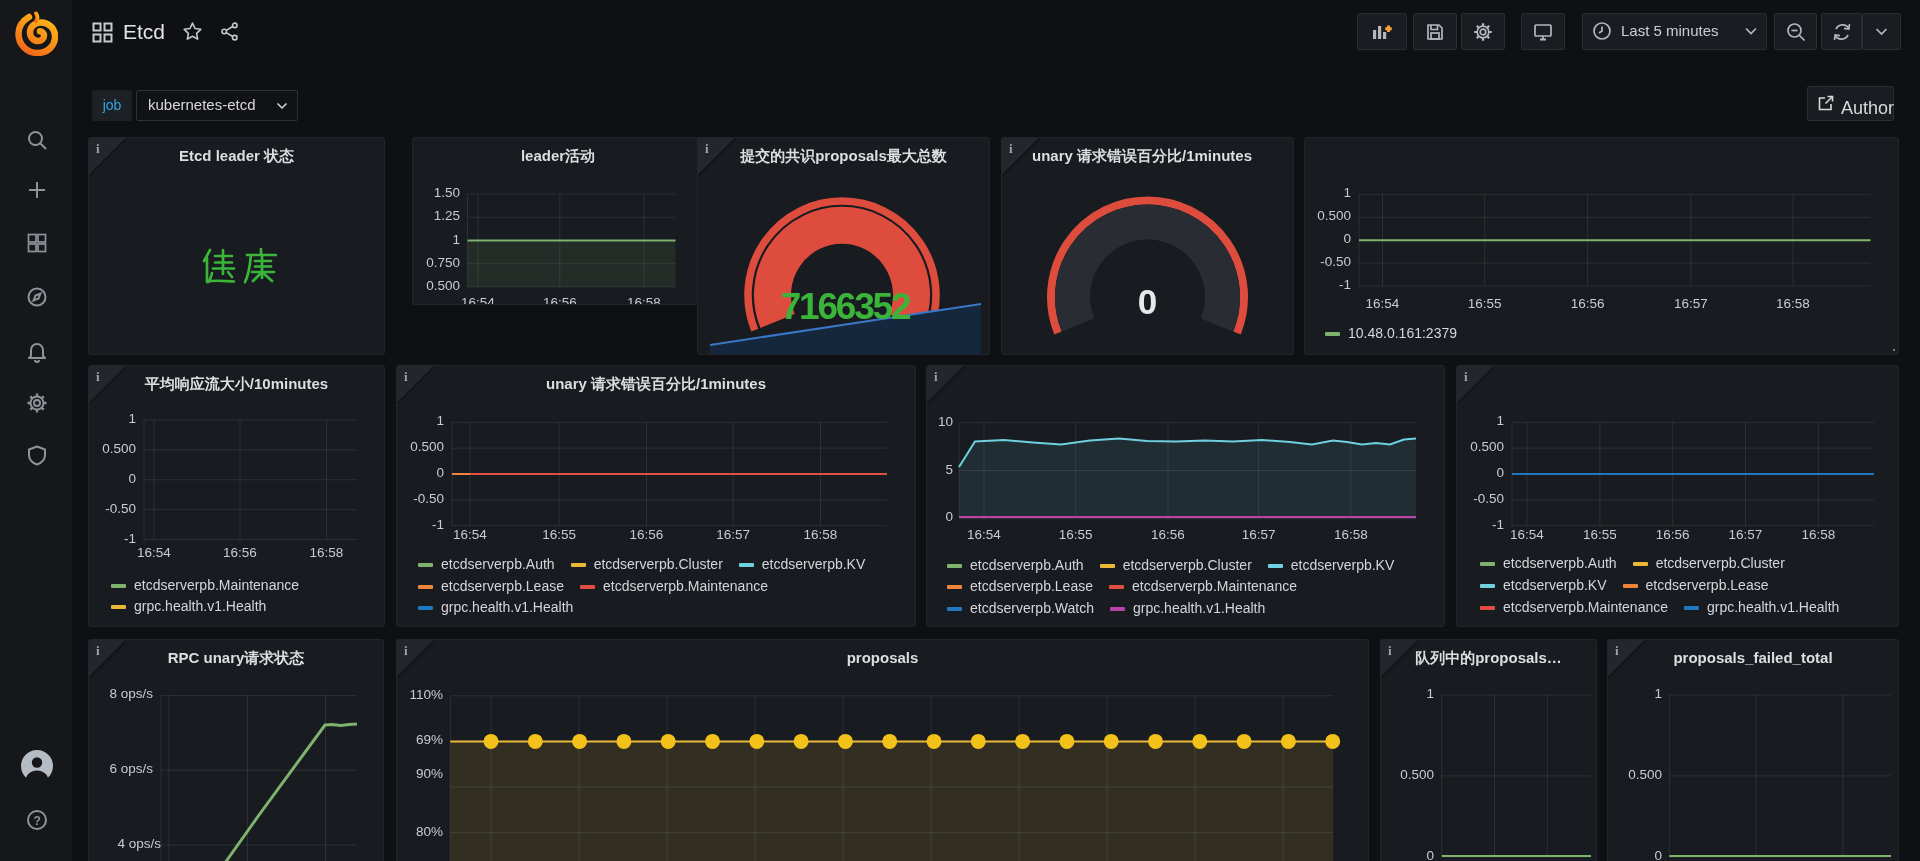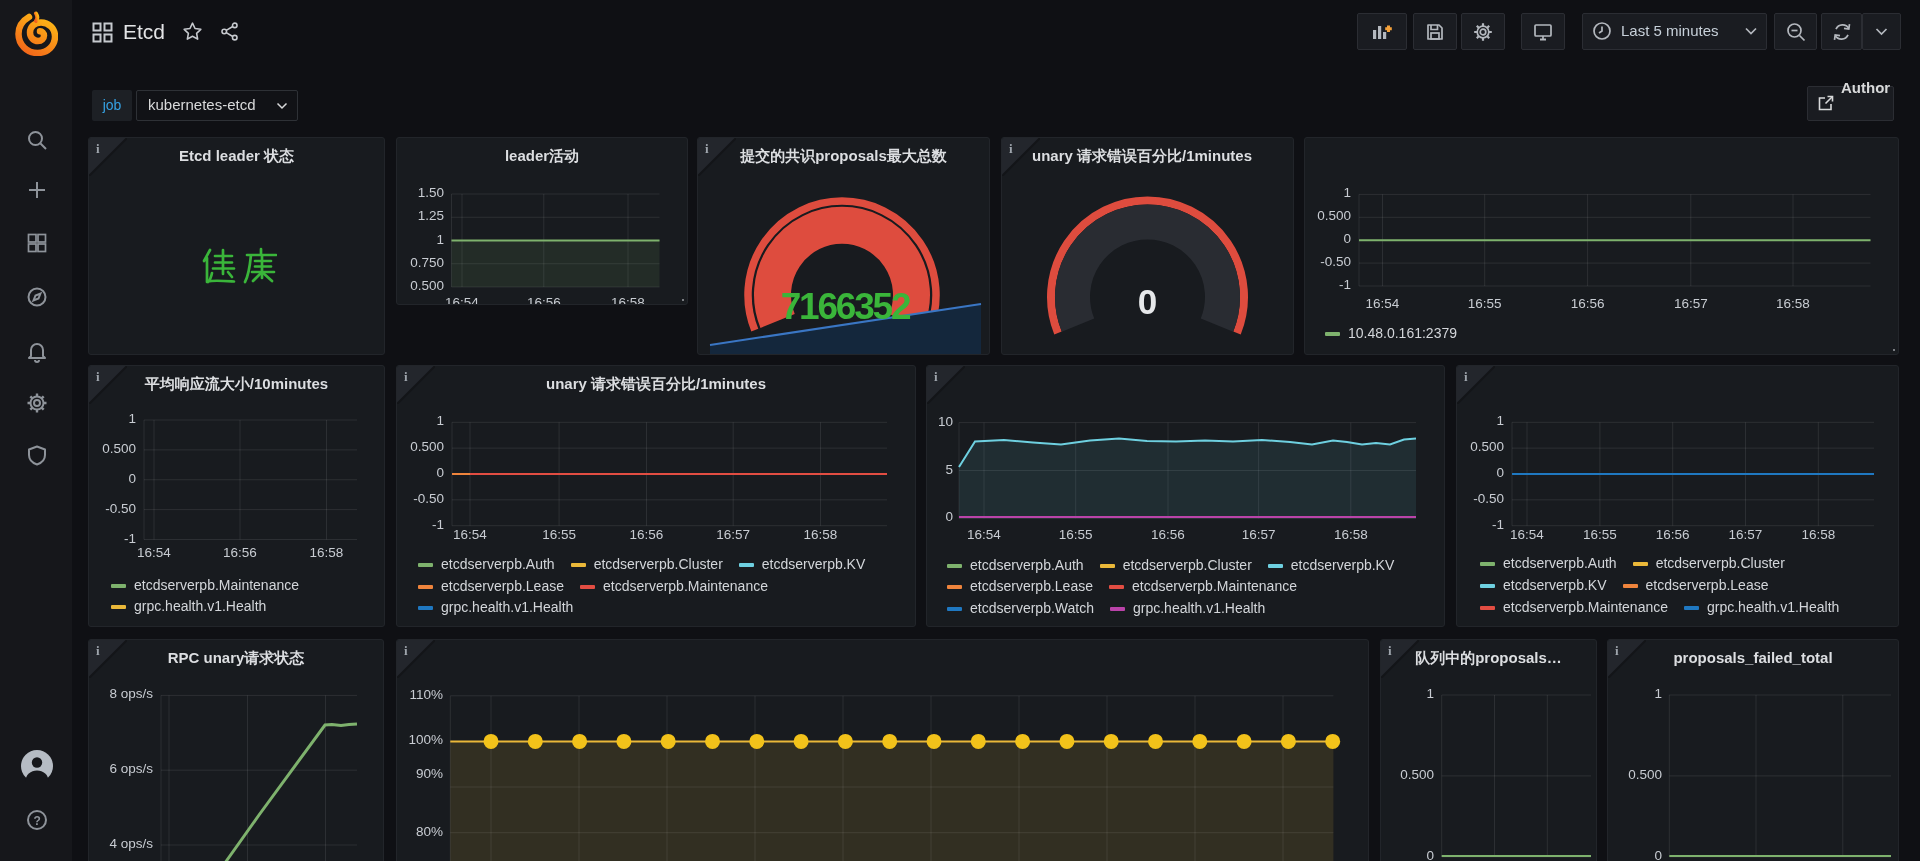--- a/index.html
+++ b/index.html
@@ -138,42 +138,42 @@
 <div style="position:absolute;left:148px;top:96px;font-size:15px;color:#d8d9da">kubernetes-etcd</div>
 <svg style="position:absolute;left:276px;top:102px" width="12" height="8" viewBox="0 0 12 8" fill="none" stroke="#d8d9da" stroke-width="1.5">
     <path d="M1.5 1.5 L6 6 L10.5 1.5"></path>
   </svg>
 <div class="btn" style="left:1807px;top:86px;width:87px;height:35px"></div>
 <svg style="position:absolute;left:1817px;top:94px" width="18" height="18" viewBox="0 0 18 18" fill="none" stroke="#d8d9da" stroke-width="1.6">
     <path d="M14 10 L14 15.5 L2.5 15.5 L2.5 4 L8 4"></path>
     <path d="M10.5 2.5 L15.5 2.5 L15.5 7.5"></path>
     <line x1="15" y1="3" x2="8.5" y2="9.5"></line>
   </svg>
-<div style="position:absolute;left:1841px;top:79px;font-size:15px;font-weight:700;color:#d8d9da">Author</div>
+<div style="position:absolute;left:1841px;top:98px;font-size:18px;font-weight:400;color:#d8d9da">Author</div>
 <div class="panel" style="left:88px;top:137px;width:297px;height:218px">
     <svg class="ic" width="38" height="38">
       <path d="M0,0 L38,0 L0,38 Z" fill="#23262c"></path>
       <path d="M38,0 L0,38" stroke="#131518" stroke-width="2"></path>
       <text x="7" y="15" font-size="13" font-weight="bold" font-family="Liberation Serif,serif" fill="#9fa5ad">i</text>
     </svg>
     <div class="pt" style="">Etcd leader 状态</div>
     <svg style="position:absolute;left:110px;top:109px" width="78" height="38" viewBox="0 0 78 38" fill="none" stroke="#3ab53a" stroke-width="2.7" stroke-linecap="round">
       <g>
         <path d="M11,3 L5,14 M8,11 L8,35"></path>
         <path d="M24,3 L24,27 M16,9 L33,9 M16,15.5 L33,15.5 M14,21.5 L35,21.5"></path>
         <path d="M13,26 C12,31 11,33 9,35 M9,34.5 C14,33 20,33.5 35,34.5 M29,25 L33,30"></path>
       </g>
       <g transform="translate(41,0)">
         <path d="M21,2 L21,7 M7,8 L36,8 M11,8 C10,18 9,28 5,35"></path>
         <path d="M15,14 L31,14 M15,19.5 L31,19.5 M22,9 L22,31 M12,25 L34,25"></path>
         <path d="M22,25 L13,34 M22,25 L32,34"></path>
       </g>
     </svg>
   </div>
-<div class="panel" style="left:396px;top:137px;width:292px;height:168px">
+<div class="panel" style="left:412px;top:137px;width:292px;height:168px">
     <div class="pt" style="">leader活动</div>
     <svg class="chart" width="292" height="218" viewBox="0 0 292 218">
       <line x1="54.5" y1="56.0" x2="262.5" y2="56.0" stroke="rgba(255,255,255,0.09)" stroke-width="1"></line>
       <line x1="54.5" y1="79.25" x2="262.5" y2="79.25" stroke="rgba(255,255,255,0.09)" stroke-width="1"></line>
       <line x1="54.5" y1="102.5" x2="262.5" y2="102.5" stroke="rgba(255,255,255,0.09)" stroke-width="1"></line>
       <line x1="54.5" y1="125.75" x2="262.5" y2="125.75" stroke="rgba(255,255,255,0.09)" stroke-width="1"></line>
       <line x1="54.5" y1="149.0" x2="262.5" y2="149.0" stroke="rgba(255,255,255,0.09)" stroke-width="1"></line>
       <line x1="65" y1="56" x2="65" y2="149" stroke="rgba(255,255,255,0.09)" stroke-width="1"></line>
       <line x1="146.8" y1="56" x2="146.8" y2="149" stroke="rgba(255,255,255,0.09)" stroke-width="1"></line>
       <line x1="231" y1="56" x2="231" y2="149" stroke="rgba(255,255,255,0.09)" stroke-width="1"></line>
@@ -391,28 +391,29 @@
       <line x1="72" y1="130.2" x2="268" y2="130.2" stroke="rgba(255,255,255,0.09)" stroke-width="1"></line>
       <line x1="72" y1="205" x2="268" y2="205" stroke="rgba(255,255,255,0.09)" stroke-width="1"></line>
       <line x1="80" y1="55.4" x2="80" y2="222" stroke="rgba(255,255,255,0.09)" stroke-width="1"></line>
       <line x1="158.5" y1="55.4" x2="158.5" y2="222" stroke="rgba(255,255,255,0.09)" stroke-width="1"></line>
       <line x1="236.5" y1="55.4" x2="236.5" y2="222" stroke="rgba(255,255,255,0.09)" stroke-width="1"></line>
       <line x1="72" y1="55.4" x2="72" y2="222" stroke="rgba(255,255,255,0.09)" stroke-width="1"></line>
       <polyline points="136.6,222 170,175 236,85 243,84.5 252,85.5 260,84.5 268,84" fill="none" stroke="#7eb26d" stroke-width="3"></polyline>
     </svg>
     <div class="yl" style="right:auto;left:0;width:64px;top:46.4px">8 ops/s</div>
     <div class="yl" style="right:auto;left:0;width:64px;top:121.19999999999999px">6 ops/s</div>
-    <div class="yl" style="right:auto;left:0;width:64px;top:196px">4 ops/s</div>
+    <div class="yl" style="right:auto;left:8px;width:64px;top:196px">4 ops/s</div>
   </div>
 <div class="panel" style="left:396px;top:639px;width:973px;height:262px">
     <svg class="ic" width="38" height="38">
       <path d="M0,0 L38,0 L0,38 Z" fill="#23262c"></path>
       <path d="M38,0 L0,38" stroke="#131518" stroke-width="2"></path>
       <text x="7" y="15" font-size="13" font-weight="bold" font-family="Liberation Serif,serif" fill="#9fa5ad">i</text>
     </svg>
+    <div class="pt" style="">proposals</div>
     <svg class="chart" width="973" height="222" viewBox="0 0 973 222">
       <rect x="53.3" y="101.4" width="883.1" height="121" fill="rgba(234,184,57,0.13)"></rect>
       <line x1="53.3" y1="55.8" x2="936.4" y2="55.8" stroke="rgba(255,255,255,0.09)" stroke-width="1"></line>
       <line x1="53.3" y1="101.4" x2="936.4" y2="101.4" stroke="rgba(255,255,255,0.09)" stroke-width="1"></line>
       <line x1="53.3" y1="147" x2="936.4" y2="147" stroke="rgba(255,255,255,0.09)" stroke-width="1"></line>
       <line x1="53.3" y1="192.7" x2="936.4" y2="192.7" stroke="rgba(255,255,255,0.09)" stroke-width="1"></line>
       <line x1="94.0" y1="55.8" x2="94.0" y2="222" stroke="rgba(255,255,255,0.09)" stroke-width="1"></line>
       <line x1="182.0" y1="55.8" x2="182.0" y2="222" stroke="rgba(255,255,255,0.09)" stroke-width="1"></line>
       <line x1="270.0" y1="55.8" x2="270.0" y2="222" stroke="rgba(255,255,255,0.09)" stroke-width="1"></line>
       <line x1="358.0" y1="55.8" x2="358.0" y2="222" stroke="rgba(255,255,255,0.09)" stroke-width="1"></line>
@@ -439,21 +440,21 @@
       <circle cx="625.6" cy="101.4" r="7.5" fill="#f2c21a"></circle>
       <circle cx="669.9" cy="101.4" r="7.5" fill="#f2c21a"></circle>
       <circle cx="714.2" cy="101.4" r="7.5" fill="#f2c21a"></circle>
       <circle cx="758.5" cy="101.4" r="7.5" fill="#f2c21a"></circle>
       <circle cx="802.8" cy="101.4" r="7.5" fill="#f2c21a"></circle>
       <circle cx="847.1" cy="101.4" r="7.5" fill="#f2c21a"></circle>
       <circle cx="891.4" cy="101.4" r="7.5" fill="#f2c21a"></circle>
       <circle cx="935.7" cy="101.4" r="7.5" fill="#f2c21a"></circle>
     </svg>
     <div class="yl" style="right:auto;left:0;width:46px;top:46.8px">110%</div>
-    <div class="yl" style="right:auto;left:0;width:46px;top:92.4px">100%</div>
+    <div class="yl" style="right:auto;left:0;width:46px;top:92.4px">69%</div>
     <div class="yl" style="right:auto;left:0;width:46px;top:126px">90%</div>
     <div class="yl" style="right:auto;left:0;width:46px;top:183.7px">80%</div>
   </div>
 <div class="panel" style="left:1380px;top:639px;width:217px;height:262px">
     <svg class="ic" width="38" height="38">
       <path d="M0,0 L38,0 L0,38 Z" fill="#23262c"></path>
       <path d="M38,0 L0,38" stroke="#131518" stroke-width="2"></path>
       <text x="7" y="15" font-size="13" font-weight="bold" font-family="Liberation Serif,serif" fill="#9fa5ad">i</text>
     </svg>
     <div class="pt" style="">队列中的proposals…</div>

